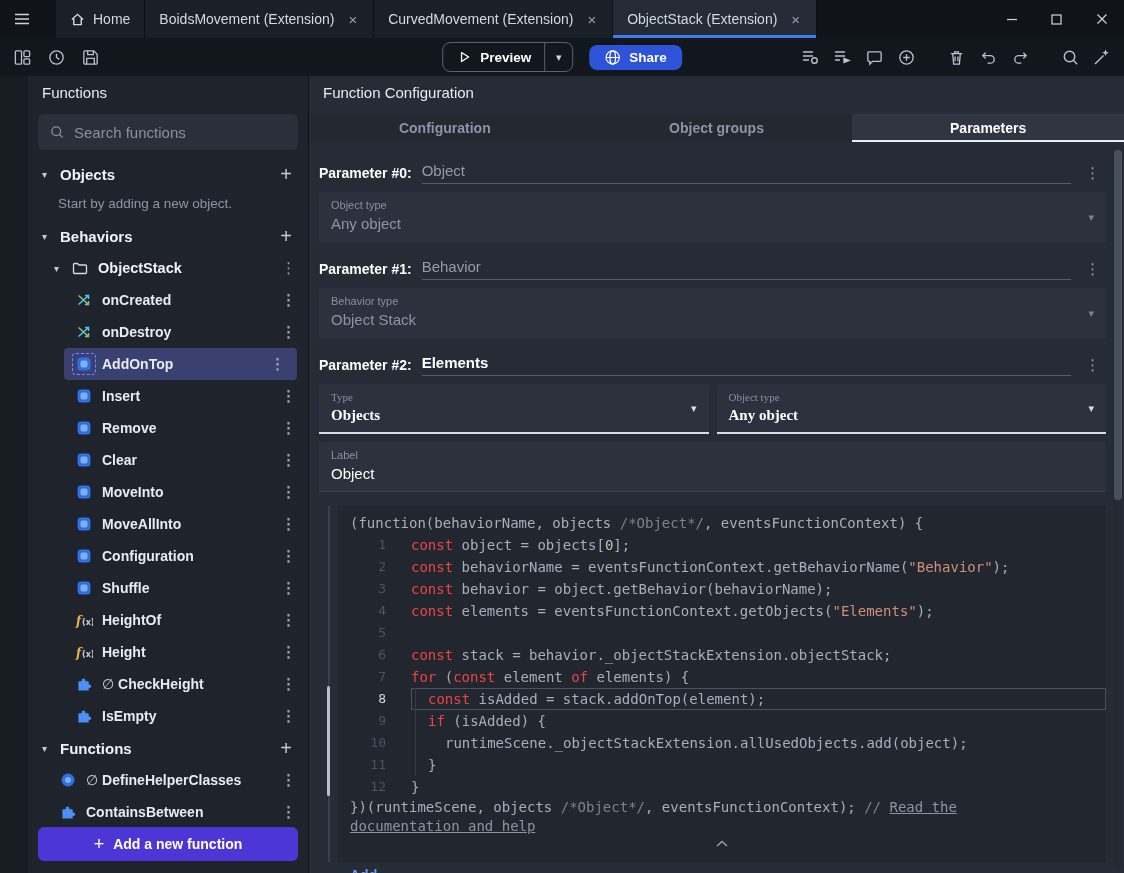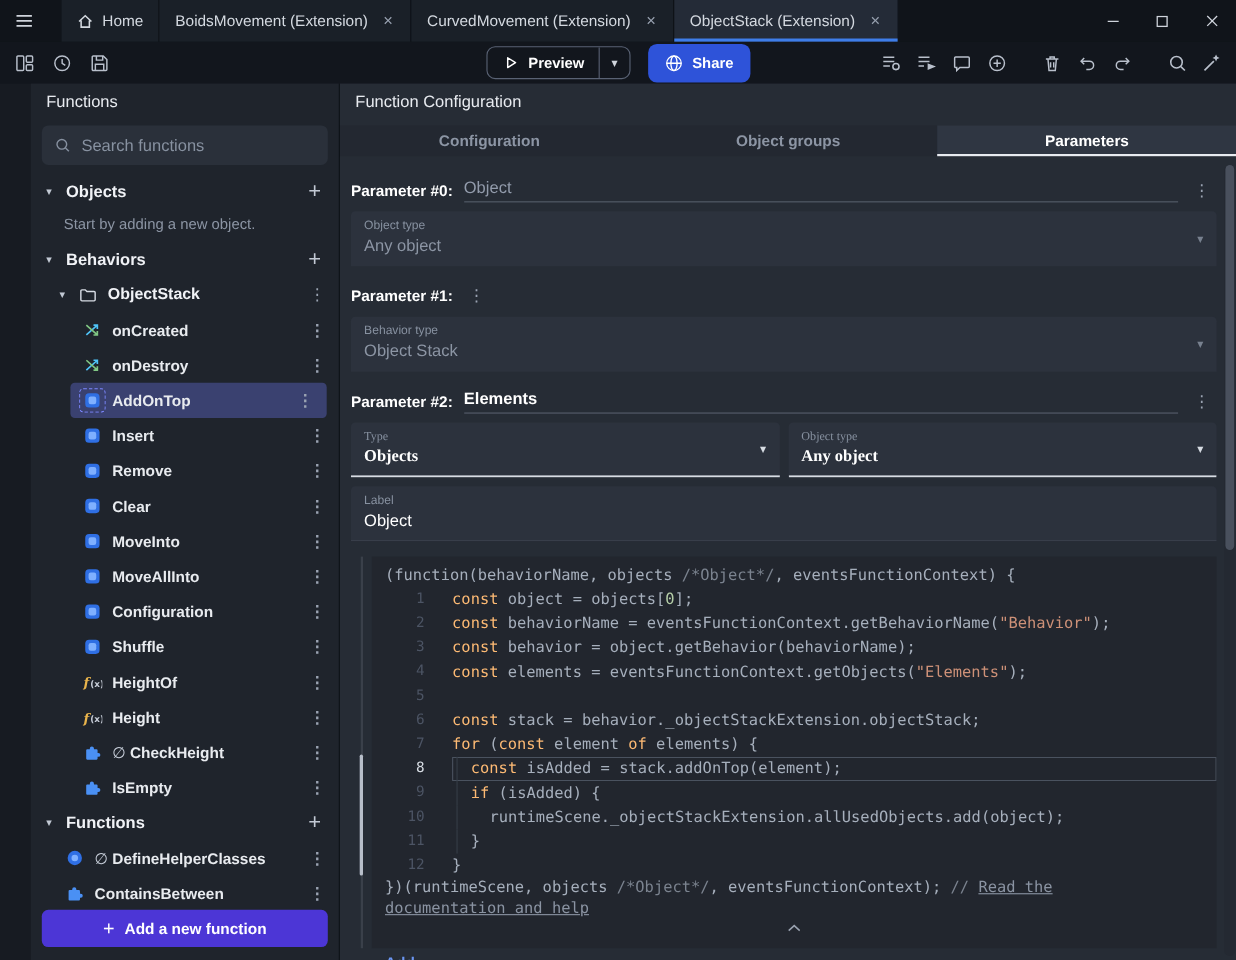--- a/index.html
+++ b/index.html
@@ -20,21 +20,21 @@
   .win-btn { width:45px; display:flex; align-items:center; justify-content:center; color:#cfd4dc; font-size:14px; cursor:pointer; }
 
   
   .toolbar { position:absolute; top:38px; left:0; right:0; height:38px; background:#12161d; display:flex; align-items:center; }
   .tb-left { display:flex; gap:6px; padding-left:8px; }
   .tb-icon { width:28px; height:28px; display:flex; align-items:center; justify-content:center; border-radius:4px; cursor:pointer; }
   .tb-center { position:absolute; left:50%; transform:translateX(-50%); display:flex; gap:16px; align-items:center;justify-content:flex-end; }
   .preview-group { display:flex; border:1px solid #596274; border-radius:8px; height:30px; overflow:hidden; align-items:stretch; }
   .preview-main { display:flex; align-items:center; gap:8px; padding:0 13px; color:#fff; font-weight:bold; font-size:13.5px; cursor:pointer; }
   .preview-caret { width:28px; border-left:1px solid #596274; display:flex; align-items:center; justify-content:center; color:#cfd4dc; font-size:11px; cursor:pointer; }
-  .share-btn { display:flex; align-items:center; gap:8px; background:#2e53d9; color:#fff; font-weight:bold; font-size:13.5px; border-radius:8px; height:35px; padding:0 15px; cursor:pointer; }
+  .share-btn { display:flex; align-items:center; gap:8px; background:#2e53d9; color:#fff; font-weight:bold; font-size:13.5px; border-radius:8px; height:25px; padding:0 15px; cursor:pointer; }
   .tb-right { margin-left:auto; display:flex; gap:4px; padding-right:8px; align-items:center; }
   .tb-gap { width:14px; }
 
   
   .content { position:absolute; top:76px; left:0; right:0; bottom:0; display:flex; }
 
   
   .sidebar { width:281px; background:#1f242c; border-right:1px solid #0d1116; display:flex; flex-direction:column; position:relative;margin-left:28px; }
   .sidebar-title { height:32px; flex:none; display:flex; align-items:center; padding-left:14px; font-size:15px; color:#e8ebf0; }
   .search-box { margin:6px 10px 8px; height:36px; flex:none; background:#2a303a; border-radius:6px; display:flex; align-items:center; gap:9px; padding:0 11px; }
@@ -93,21 +93,21 @@
   .rail-thumb { position:absolute; left:18px; top:610px; height:110px; width:3px; background:#b7bec9; border-radius:2px; }
   .code-area { position:absolute; left:29px; right:18px; top:430px; bottom:11px; background:#22262e; padding-top:6px; font-family:"DejaVu Sans Mono", monospace; font-size:14px; color:#a6afbc; overflow:hidden; }
   .code-row { display:flex; line-height:22px; height:22px; white-space:pre; }
   .code-row.wrap { line-height:19px; height:19px; }
   .code-row .gutter { width:48px; text-align:right; color:#4c5464; flex:none; font-size:13px; }
   .code-row .code-text { margin-left:25px; position:relative; flex:1; }
   .code-row.full .code-text { margin-left:12px; }
   .code-row.current .code-text { box-shadow:inset 0 0 0 1px #4a525f; }
   .code-row.current .gutter { color:#d7dce3; }
   .guide { position:absolute; left:4px; top:0; bottom:0; width:1px; background:#353c46; }
-  .tk-k { color:#fdba74;text-align:center; }
+  .tk-k { color:#ef4444;text-align:center; }
   .tk-s { color:#ce9178; }
   .tk-c { color:#7b838f; }
   .tk-n { color:#b5cea8; }
   .tk-l { color:#8b94a3; text-decoration:underline; }
   .fold-caret { text-align:center; margin-top:4px; color:#9aa2b0; }
 
   .v-scroll { position:absolute; right:1px; top:74px; bottom:4px; width:10px; background:#242932; border-radius:5px; }
   .v-thumb { position:absolute; top:0; right:1px; width:8px; height:350px; background:#49505d; border-radius:4px; }
   .partial-add { position:absolute; left:41px; bottom:-1px; height:7px; overflow:hidden; color:#6b96f2; font-weight:bold; font-size:14px; }
 
@@ -534,20 +534,21 @@
         <div class="field">
           <div class="f-label">Object type</div>
           <div class="f-value">Any object</div>
           <span class="f-caret">▾</span>
         </div>
 
         <div class="param-gap"></div>
 
         <div class="param-head">
           <span class="param-label">Parameter #1:</span>
+          <span class="param-name">Behavior</span>
           <span class="kebab">⋮</span>
         </div>
         <div class="field">
           <div class="f-label">Behavior type</div>
           <div class="f-value">Object Stack</div>
           <span class="f-caret">▾</span>
         </div>
 
         <div class="param-gap"></div>
 

